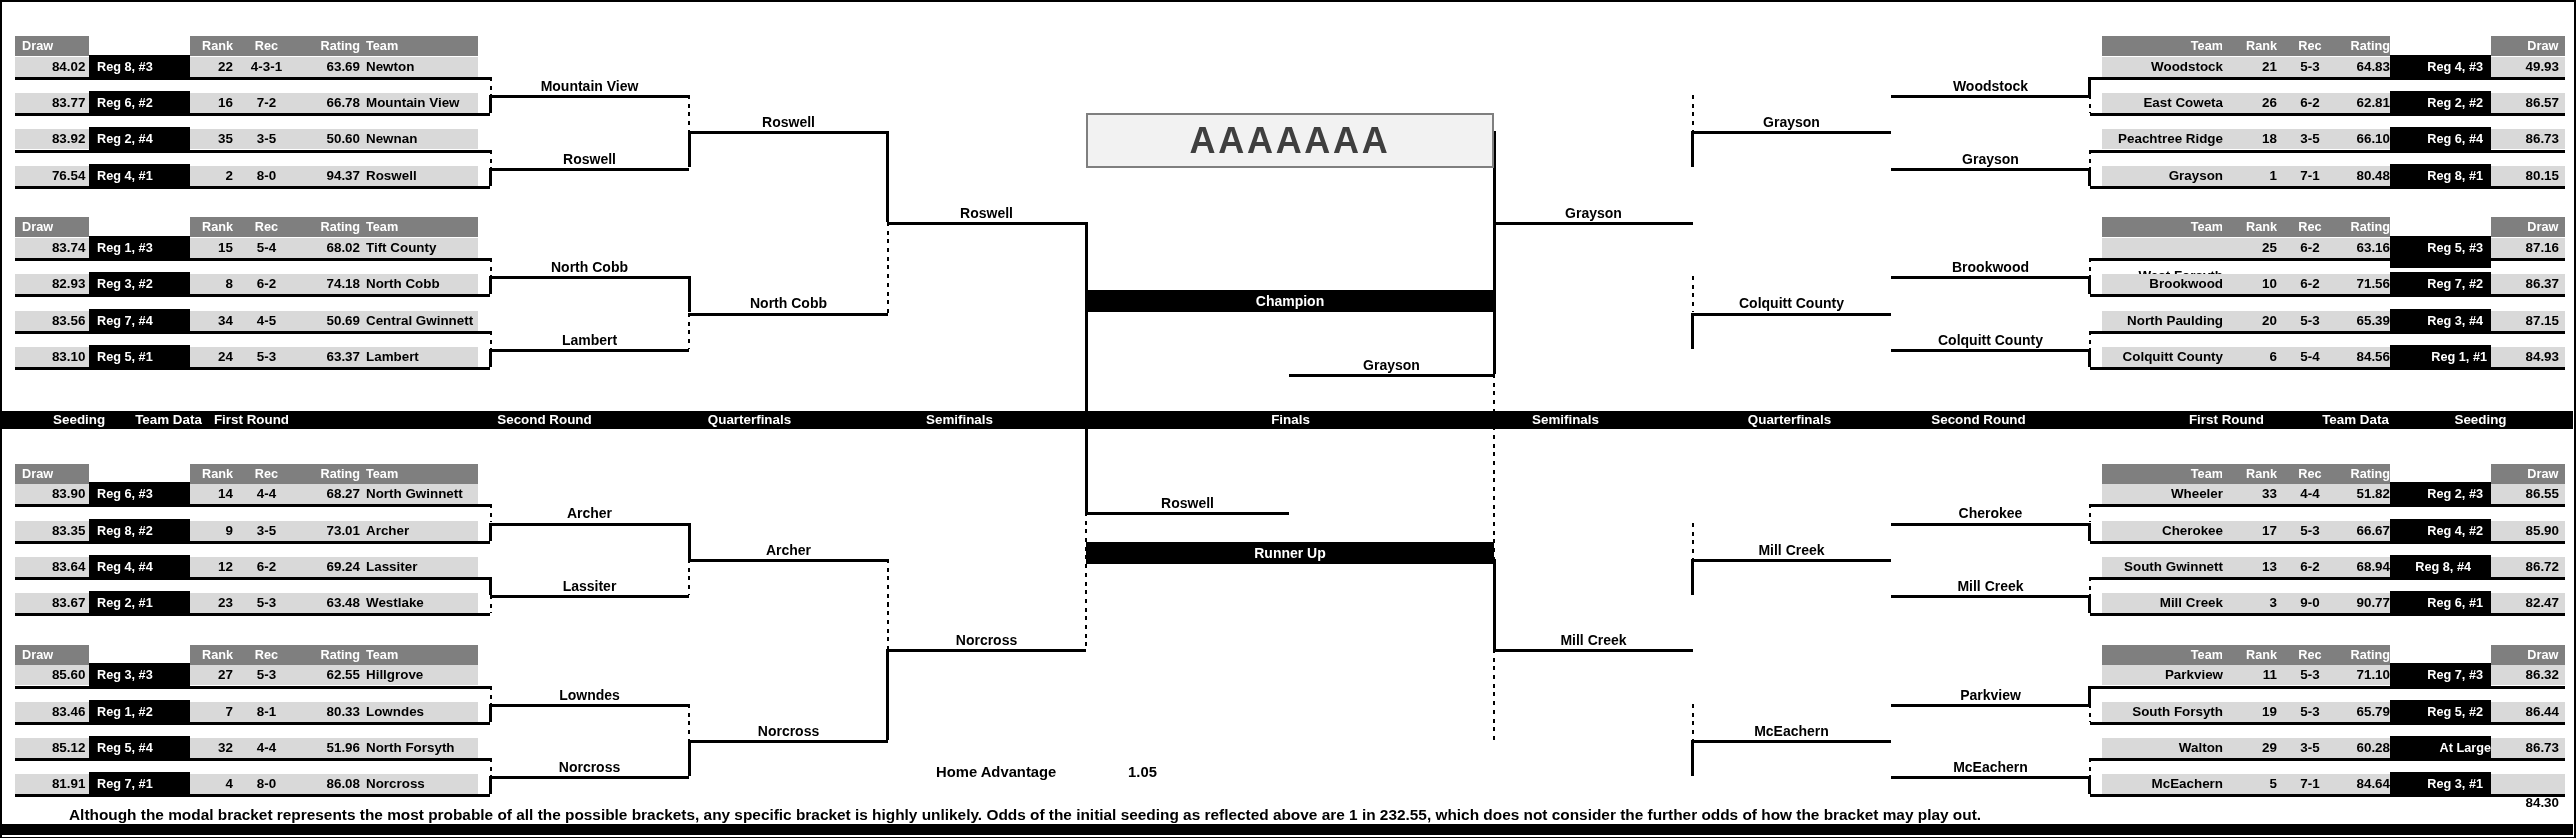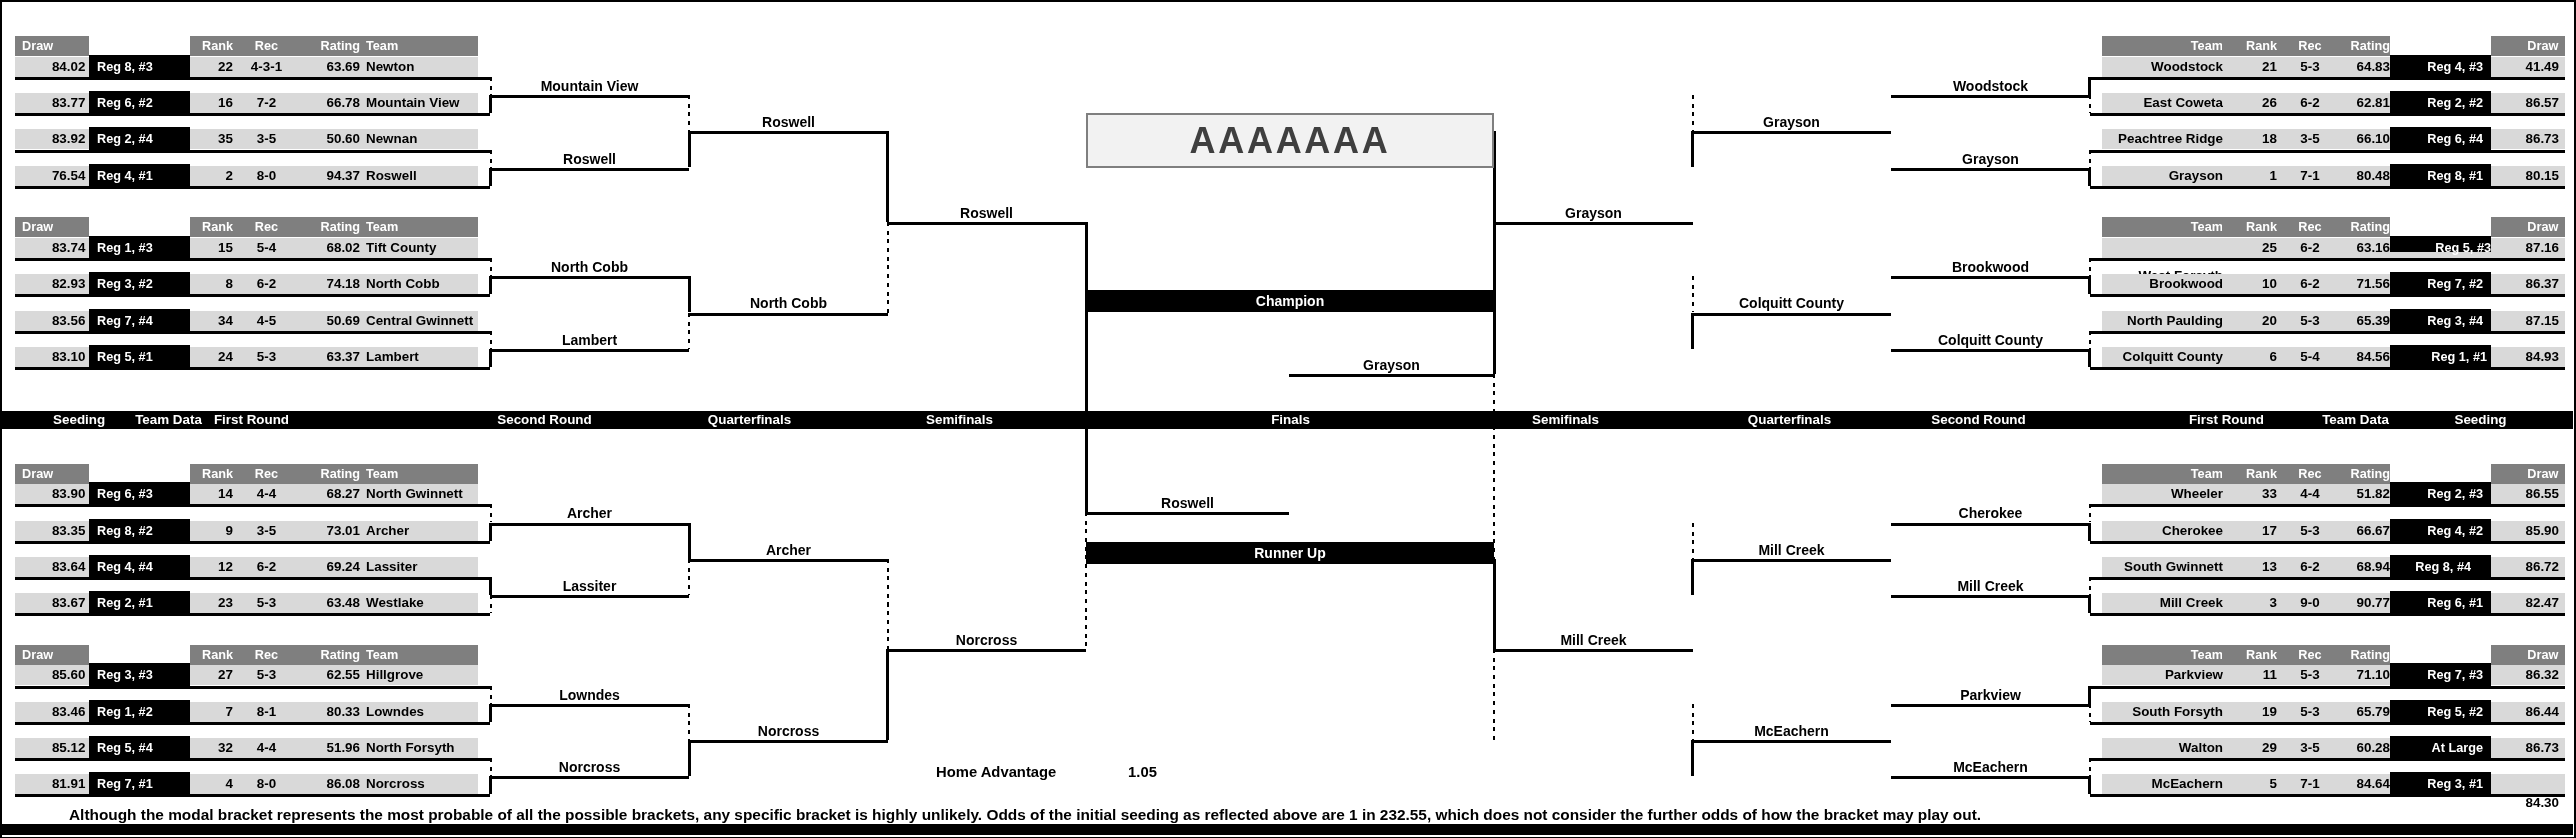--- a/index.html
+++ b/index.html
@@ -207,21 +207,21 @@
     <div class="abs hdr-cell ta-c" style="left: 2279px; top: 34px; width: 58px; height: 20px;">Rec</div>
     <div class="abs hdr-cell ta-r" style="left: 2337px; top: 34px; width: 51px; height: 20px;">Rating</div>
     <div class="abs hdr-cell ta-r" style="left: 2489px; top: 34px; width: 74px; height: 20px; padding-right: 6.7px;">Draw</div>
     <div class="abs row-bg" style="left: 2100px; top: 55px; width: 463px; height: 20px;"></div>
     <div class="abs underline" style="left: 2088px; top: 75px; width: 475px; height: 3.4px;"></div>
     <div class="abs cell ta-r" style="left: 2100px; top: 55px; width: 121px; height: 20px;">Woodstock</div>
     <div class="abs cell ta-r" style="left: 2220px; top: 55px; width: 55px; height: 20px;">21</div>
     <div class="abs cell ta-c" style="left: 2279px; top: 55px; width: 58px; height: 20px;">5-3</div>
     <div class="abs cell ta-r" style="left: 2337px; top: 55px; width: 51px; height: 20px;">64.83</div>
     <div class="abs seed-box ta-r" style="left: 2388px; top: 53px; width: 101px; height: 24px; padding-right: 8px;">Reg 4, #3</div>
-    <div class="abs cell ta-r" style="left: 2489px; top: 55px; width: 68px; height: 20px;">41.49</div>
+    <div class="abs cell ta-r" style="left: 2489px; top: 55px; width: 68px; height: 20px;">49.93</div>
     <div class="abs row-bg" style="left: 2100px; top: 91px; width: 463px; height: 20px;"></div>
     <div class="abs underline" style="left: 2088px; top: 111px; width: 475px; height: 3.4px;"></div>
     <div class="abs cell ta-r" style="left: 2100px; top: 91px; width: 121px; height: 20px;">East Coweta</div>
     <div class="abs cell ta-r" style="left: 2220px; top: 91px; width: 55px; height: 20px;">26</div>
     <div class="abs cell ta-c" style="left: 2279px; top: 91px; width: 58px; height: 20px;">6-2</div>
     <div class="abs cell ta-r" style="left: 2337px; top: 91px; width: 51px; height: 20px;">62.81</div>
     <div class="abs seed-box ta-r" style="left: 2388px; top: 89px; width: 101px; height: 24px; padding-right: 8px;">Reg 2, #2</div>
     <div class="abs cell ta-r" style="left: 2489px; top: 91px; width: 68px; height: 20px;">86.57</div>
     <div class="abs row-bg" style="left: 2100px; top: 127px; width: 463px; height: 20px;"></div>
     <div class="abs underline" style="left: 2088px; top: 148px; width: 475px; height: 3.4px;"></div>
@@ -244,21 +244,21 @@
     <div class="abs hdr-cell ta-r" style="left: 2220px; top: 215px; width: 55px; height: 20px;">Rank</div>
     <div class="abs hdr-cell ta-c" style="left: 2279px; top: 215px; width: 58px; height: 20px;">Rec</div>
     <div class="abs hdr-cell ta-r" style="left: 2337px; top: 215px; width: 51px; height: 20px;">Rating</div>
     <div class="abs hdr-cell ta-r" style="left: 2489px; top: 215px; width: 74px; height: 20px; padding-right: 6.7px;">Draw</div>
     <div class="abs row-bg" style="left: 2100px; top: 236px; width: 463px; height: 20px;"></div>
     <div class="abs underline" style="left: 2088px; top: 256px; width: 475px; height: 3.4px;"></div>
     <div class="abs cell ta-r" style="left: 2100px; top: 236px; width: 121px; height: 20px; margin-top: 28px;">West Forsyth</div>
     <div class="abs cell ta-r" style="left: 2220px; top: 236px; width: 55px; height: 20px;">25</div>
     <div class="abs cell ta-c" style="left: 2279px; top: 236px; width: 58px; height: 20px;">6-2</div>
     <div class="abs cell ta-r" style="left: 2337px; top: 236px; width: 51px; height: 20px;">63.16</div>
-    <div class="abs seed-box ta-r" style="left: 2388px; top: 234px; width: 101px; height: 16px; padding-right: 0;">Reg 5, #3</div>
+    <div class="abs seed-box ta-r" style="left: 2388px; top: 234px; width: 101px; height: 32px; padding-right: 8px;">Reg 5, #3</div>
     <div class="abs cell ta-r" style="left: 2489px; top: 236px; width: 68px; height: 20px;">87.16</div>
     <div class="abs row-bg" style="left: 2100px; top: 272px; width: 463px; height: 20px;"></div>
     <div class="abs underline" style="left: 2088px; top: 292px; width: 475px; height: 3.4px;"></div>
     <div class="abs cell ta-r" style="left: 2100px; top: 272px; width: 121px; height: 20px;">Brookwood</div>
     <div class="abs cell ta-r" style="left: 2220px; top: 272px; width: 55px; height: 20px;">10</div>
     <div class="abs cell ta-c" style="left: 2279px; top: 272px; width: 58px; height: 20px;">6-2</div>
     <div class="abs cell ta-r" style="left: 2337px; top: 272px; width: 51px; height: 20px;">71.56</div>
     <div class="abs seed-box ta-r" style="left: 2388px; top: 270px; width: 101px; height: 24px; padding-right: 8px;">Reg 7, #2</div>
     <div class="abs cell ta-r" style="left: 2489px; top: 272px; width: 68px; height: 20px;">86.37</div>
     <div class="abs row-bg" style="left: 2100px; top: 309px; width: 463px; height: 20px;"></div>
@@ -336,21 +336,21 @@
     <div class="abs cell ta-c" style="left: 2279px; top: 700px; width: 58px; height: 20px;">5-3</div>
     <div class="abs cell ta-r" style="left: 2337px; top: 700px; width: 51px; height: 20px;">65.79</div>
     <div class="abs seed-box ta-r" style="left: 2388px; top: 698px; width: 101px; height: 24px; padding-right: 8px;">Reg 5, #2</div>
     <div class="abs cell ta-r" style="left: 2489px; top: 700px; width: 68px; height: 20px;">86.44</div>
     <div class="abs row-bg" style="left: 2100px; top: 736px; width: 463px; height: 20px;"></div>
     <div class="abs underline" style="left: 2088px; top: 756px; width: 475px; height: 3.4px;"></div>
     <div class="abs cell ta-r" style="left: 2100px; top: 736px; width: 121px; height: 20px;">Walton</div>
     <div class="abs cell ta-r" style="left: 2220px; top: 736px; width: 55px; height: 20px;">29</div>
     <div class="abs cell ta-c" style="left: 2279px; top: 736px; width: 58px; height: 20px;">3-5</div>
     <div class="abs cell ta-r" style="left: 2337px; top: 736px; width: 51px; height: 20px;">60.28</div>
-    <div class="abs seed-box ta-r" style="left: 2388px; top: 734px; width: 101px; height: 24px; padding-right: 8px;">At Large</div>
+    <div class="abs seed-box ta-r" style="left: 2388px; top: 734px; width: 101px; height: 24px; ">At Large</div>
     <div class="abs cell ta-r" style="left: 2489px; top: 736px; width: 68px; height: 20px;">86.73</div>
     <div class="abs row-bg" style="left: 2100px; top: 772px; width: 463px; height: 20px;"></div>
     <div class="abs underline" style="left: 2088px; top: 792px; width: 475px; height: 3.4px;"></div>
     <div class="abs cell ta-r" style="left: 2100px; top: 772px; width: 121px; height: 20px;">McEachern</div>
     <div class="abs cell ta-r" style="left: 2220px; top: 772px; width: 55px; height: 20px;">5</div>
     <div class="abs cell ta-c" style="left: 2279px; top: 772px; width: 58px; height: 20px;">7-1</div>
     <div class="abs cell ta-r" style="left: 2337px; top: 772px; width: 51px; height: 20px;">84.64</div>
     <div class="abs seed-box ta-r" style="left: 2388px; top: 770px; width: 101px; height: 24px; padding-right: 8px;">Reg 3, #1</div>
     <div class="abs cell ta-r" style="left: 2489px; top: 772px; width: 68px; height: 20px; margin-top: 19px;">84.30</div>
     <div class="abs hline" style="left: 488px; top: 93px; width: 199px; height: 2.7px;"></div>

